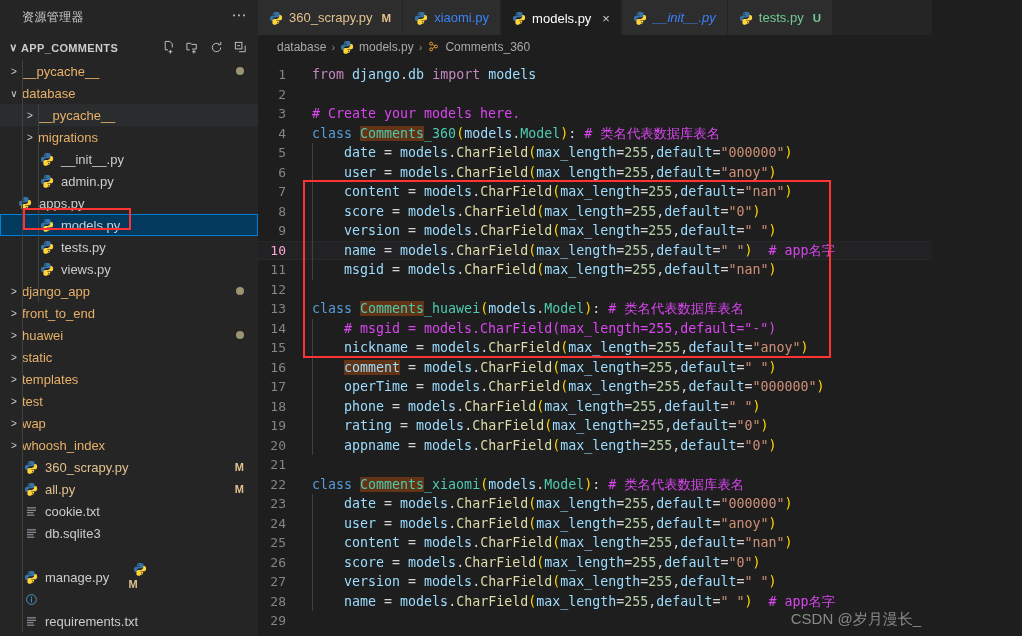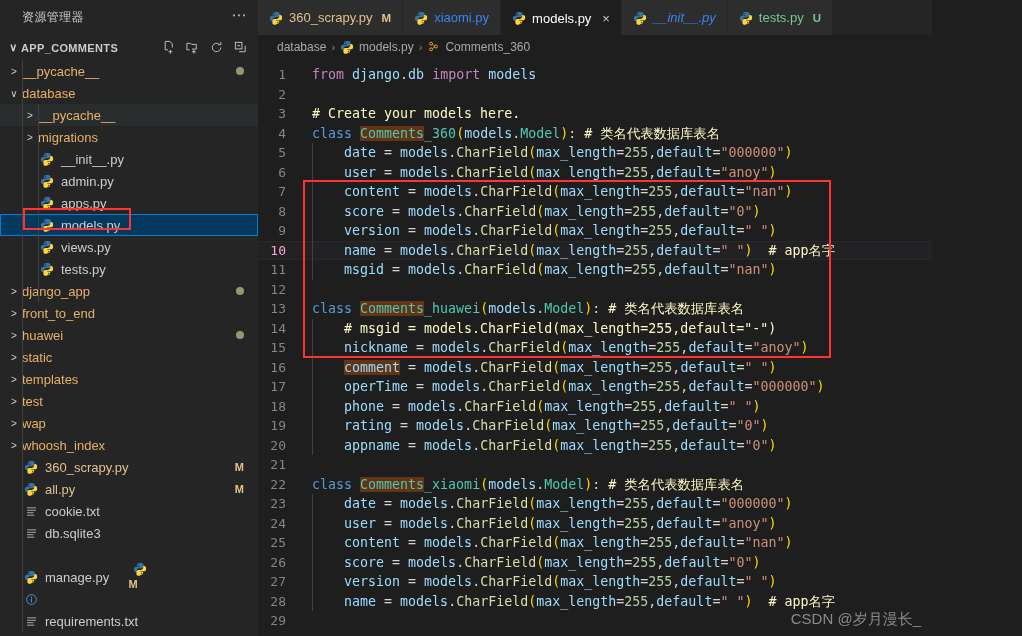--- a/index.html
+++ b/index.html
@@ -119,21 +119,21 @@
             vertical-align: top; margin-right: -1px; }
 
   
   .k  { color: #c586c0; }       
   .kb { color: #569cd6; }       
   .id { color: #9cdcfe; }       
   .fn { color: #4ec9b0; }       
   .fc { color: #dcdcaa; }       
   .st { color: #ce9178; }       
   .nm { color: #b5cea8; }       
-  .cm { color: #fef9c3; }       
+  .cm { color: #d946ef; }       
   .op { color: #d4d4d4; }       
   .pr { color: #ffd700; }       
   .hl { background: #623315; }  
 
   
   .redbox-code {
     position: absolute; left: 45px; top: 122px; width: 528px; height: 178px;
     border: 2px solid #f33; pointer-events: none; z-index: 5;
   }
 
@@ -221,59 +221,59 @@
         <div class="row" style="padding-left: 22px;">
           <span class="chev blank"></span>
           <span class="ico">
             <svg class="pyicon" viewBox="0 0 16 16">
               <path d="M7.7 1.2c-1.9 0-3.3.6-3.3 2.1v1.6h3.4v.5H3.3c-1.3 0-2.3 1-2.3 2.9s.8 3 2.1 3h1.2V9.6c0-1.4 1.2-2.6 2.6-2.6h3.2c1.1 0 2-.9 2-2V3.3c0-1.2-1-2.1-2.6-2.1H7.7zM6 2.3c.4 0 .7.3.7.7s-.3.7-.7.7-.7-.3-.7-.7.3-.7.7-.7z" fill="#3572A5"></path>
               <path d="M8.3 14.8c1.9 0 3.3-.6 3.3-2.1v-1.6H8.2v-.5h4.5c1.3 0 2.3-1 2.3-2.9s-.8-3-2.1-3h-1.2v1.7c0 1.4-1.2 2.6-2.6 2.6H5.9c-1.1 0-2 .9-2 2v2.7c0 1.2 1 2.1 2.6 2.1h1.8zm1.7-1.1c-.4 0-.7-.3-.7-.7s.3-.7.7-.7.7.3.7.7-.3.7-.7.7z" fill="#FFD43B"></path>
             </svg>
           </span>
           <span class="lbl clr-file" style="padding-left: 5px;">admin.py</span>
         </div>
+        <div class="row" style="">
+          <span class="chev blank"></span>
+          <span class="ico">
+            <svg class="pyicon" viewBox="0 0 16 16">
+              <path d="M7.7 1.2c-1.9 0-3.3.6-3.3 2.1v1.6h3.4v.5H3.3c-1.3 0-2.3 1-2.3 2.9s.8 3 2.1 3h1.2V9.6c0-1.4 1.2-2.6 2.6-2.6h3.2c1.1 0 2-.9 2-2V3.3c0-1.2-1-2.1-2.6-2.1H7.7zM6 2.3c.4 0 .7.3.7.7s-.3.7-.7.7-.7-.3-.7-.7.3-.7.7-.7z" fill="#3572A5"></path>
+              <path d="M8.3 14.8c1.9 0 3.3-.6 3.3-2.1v-1.6H8.2v-.5h4.5c1.3 0 2.3-1 2.3-2.9s-.8-3-2.1-3h-1.2v1.7c0 1.4-1.2 2.6-2.6 2.6H5.9c-1.1 0-2 .9-2 2v2.7c0 1.2 1 2.1 2.6 2.1h1.8zm1.7-1.1c-.4 0-.7-.3-.7-.7s.3-.7.7-.7.7.3.7.7-.3.7-.7.7z" fill="#FFD43B"></path>
+            </svg>
+          </span>
+          <span class="lbl clr-file" style="padding-left: 5px;">apps.py</span>
+        </div>
+        <div class="row sel" style="padding-left: 22px;">
+          <span class="chev blank"></span>
+          <span class="ico">
+            <svg class="pyicon" viewBox="0 0 16 16">
+              <path d="M7.7 1.2c-1.9 0-3.3.6-3.3 2.1v1.6h3.4v.5H3.3c-1.3 0-2.3 1-2.3 2.9s.8 3 2.1 3h1.2V9.6c0-1.4 1.2-2.6 2.6-2.6h3.2c1.1 0 2-.9 2-2V3.3c0-1.2-1-2.1-2.6-2.1H7.7zM6 2.3c.4 0 .7.3.7.7s-.3.7-.7.7-.7-.3-.7-.7.3-.7.7-.7z" fill="#3572A5"></path>
+              <path d="M8.3 14.8c1.9 0 3.3-.6 3.3-2.1v-1.6H8.2v-.5h4.5c1.3 0 2.3-1 2.3-2.9s-.8-3-2.1-3h-1.2v1.7c0 1.4-1.2 2.6-2.6 2.6H5.9c-1.1 0-2 .9-2 2v2.7c0 1.2 1 2.1 2.6 2.1h1.8zm1.7-1.1c-.4 0-.7-.3-.7-.7s.3-.7.7-.7.7.3.7.7-.3.7-.7.7z" fill="#FFD43B"></path>
+            </svg>
+          </span>
+          <span class="lbl clr-file" style="padding-left: 5px;">models.py</span>
+        </div>
         <div class="row" style="padding-left: 22px;">
           <span class="chev blank"></span>
           <span class="ico">
             <svg class="pyicon" viewBox="0 0 16 16">
               <path d="M7.7 1.2c-1.9 0-3.3.6-3.3 2.1v1.6h3.4v.5H3.3c-1.3 0-2.3 1-2.3 2.9s.8 3 2.1 3h1.2V9.6c0-1.4 1.2-2.6 2.6-2.6h3.2c1.1 0 2-.9 2-2V3.3c0-1.2-1-2.1-2.6-2.1H7.7zM6 2.3c.4 0 .7.3.7.7s-.3.7-.7.7-.7-.3-.7-.7.3-.7.7-.7z" fill="#3572A5"></path>
               <path d="M8.3 14.8c1.9 0 3.3-.6 3.3-2.1v-1.6H8.2v-.5h4.5c1.3 0 2.3-1 2.3-2.9s-.8-3-2.1-3h-1.2v1.7c0 1.4-1.2 2.6-2.6 2.6H5.9c-1.1 0-2 .9-2 2v2.7c0 1.2 1 2.1 2.6 2.1h1.8zm1.7-1.1c-.4 0-.7-.3-.7-.7s.3-.7.7-.7.7.3.7.7-.3.7-.7.7z" fill="#FFD43B"></path>
             </svg>
           </span>
-          <span class="lbl clr-file" style="padding-left: 5px;">apps.py</span>
-        </div>
-        <div class="row sel" style="padding-left: 22px;">
-          <span class="chev blank"></span>
-          <span class="ico">
-            <svg class="pyicon" viewBox="0 0 16 16">
-              <path d="M7.7 1.2c-1.9 0-3.3.6-3.3 2.1v1.6h3.4v.5H3.3c-1.3 0-2.3 1-2.3 2.9s.8 3 2.1 3h1.2V9.6c0-1.4 1.2-2.6 2.6-2.6h3.2c1.1 0 2-.9 2-2V3.3c0-1.2-1-2.1-2.6-2.1H7.7zM6 2.3c.4 0 .7.3.7.7s-.3.7-.7.7-.7-.3-.7-.7.3-.7.7-.7z" fill="#3572A5"></path>
-              <path d="M8.3 14.8c1.9 0 3.3-.6 3.3-2.1v-1.6H8.2v-.5h4.5c1.3 0 2.3-1 2.3-2.9s-.8-3-2.1-3h-1.2v1.7c0 1.4-1.2 2.6-2.6 2.6H5.9c-1.1 0-2 .9-2 2v2.7c0 1.2 1 2.1 2.6 2.1h1.8zm1.7-1.1c-.4 0-.7-.3-.7-.7s.3-.7.7-.7.7.3.7.7-.3.7-.7.7z" fill="#FFD43B"></path>
-            </svg>
-          </span>
-          <span class="lbl clr-file" style="padding-left: 5px;">models.py</span>
+          <span class="lbl clr-file" style="padding-left: 5px;">tests.py</span>
         </div>
         <div class="row" style="padding-left: 22px;">
           <span class="chev blank"></span>
           <span class="ico">
             <svg class="pyicon" viewBox="0 0 16 16">
               <path d="M7.7 1.2c-1.9 0-3.3.6-3.3 2.1v1.6h3.4v.5H3.3c-1.3 0-2.3 1-2.3 2.9s.8 3 2.1 3h1.2V9.6c0-1.4 1.2-2.6 2.6-2.6h3.2c1.1 0 2-.9 2-2V3.3c0-1.2-1-2.1-2.6-2.1H7.7zM6 2.3c.4 0 .7.3.7.7s-.3.7-.7.7-.7-.3-.7-.7.3-.7.7-.7z" fill="#3572A5"></path>
               <path d="M8.3 14.8c1.9 0 3.3-.6 3.3-2.1v-1.6H8.2v-.5h4.5c1.3 0 2.3-1 2.3-2.9s-.8-3-2.1-3h-1.2v1.7c0 1.4-1.2 2.6-2.6 2.6H5.9c-1.1 0-2 .9-2 2v2.7c0 1.2 1 2.1 2.6 2.1h1.8zm1.7-1.1c-.4 0-.7-.3-.7-.7s.3-.7.7-.7.7.3.7.7-.3.7-.7.7z" fill="#FFD43B"></path>
             </svg>
           </span>
           <span class="lbl clr-file" style="padding-left: 5px;">views.py</span>
-        </div>
-        <div class="row" style="padding-left: 22px;">
-          <span class="chev blank"></span>
-          <span class="ico">
-            <svg class="pyicon" viewBox="0 0 16 16">
-              <path d="M7.7 1.2c-1.9 0-3.3.6-3.3 2.1v1.6h3.4v.5H3.3c-1.3 0-2.3 1-2.3 2.9s.8 3 2.1 3h1.2V9.6c0-1.4 1.2-2.6 2.6-2.6h3.2c1.1 0 2-.9 2-2V3.3c0-1.2-1-2.1-2.6-2.1H7.7zM6 2.3c.4 0 .7.3.7.7s-.3.7-.7.7-.7-.3-.7-.7.3-.7.7-.7z" fill="#3572A5"></path>
-              <path d="M8.3 14.8c1.9 0 3.3-.6 3.3-2.1v-1.6H8.2v-.5h4.5c1.3 0 2.3-1 2.3-2.9s-.8-3-2.1-3h-1.2v1.7c0 1.4-1.2 2.6-2.6 2.6H5.9c-1.1 0-2 .9-2 2v2.7c0 1.2 1 2.1 2.6 2.1h1.8zm1.7-1.1c-.4 0-.7-.3-.7-.7s.3-.7.7-.7.7.3.7.7-.3.7-.7.7z" fill="#FFD43B"></path>
-            </svg>
-          </span>
-          <span class="lbl clr-file" style="padding-left: 5px;">tests.py</span>
         </div>
         <div class="row" style="padding-left: 6px;">
           <span class="chev">&gt;</span>
           <span class="lbl clr-folder">django_app</span>
           <span class="dot"></span>
         </div>
         <div class="row" style="padding-left: 6px;">
           <span class="chev">&gt;</span>
           <span class="lbl clr-folder">front_to_end</span>
         </div>

